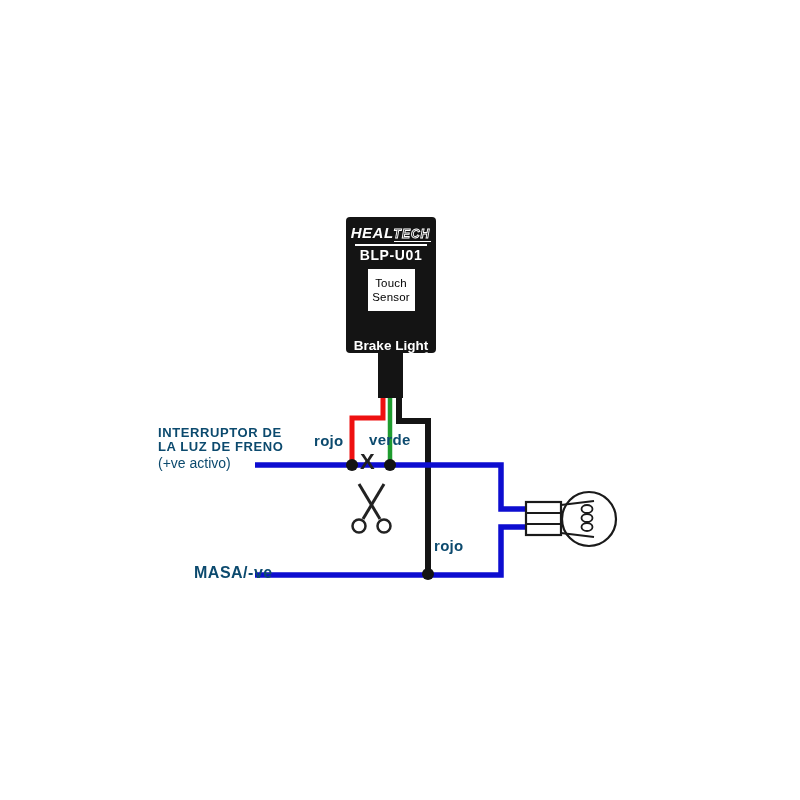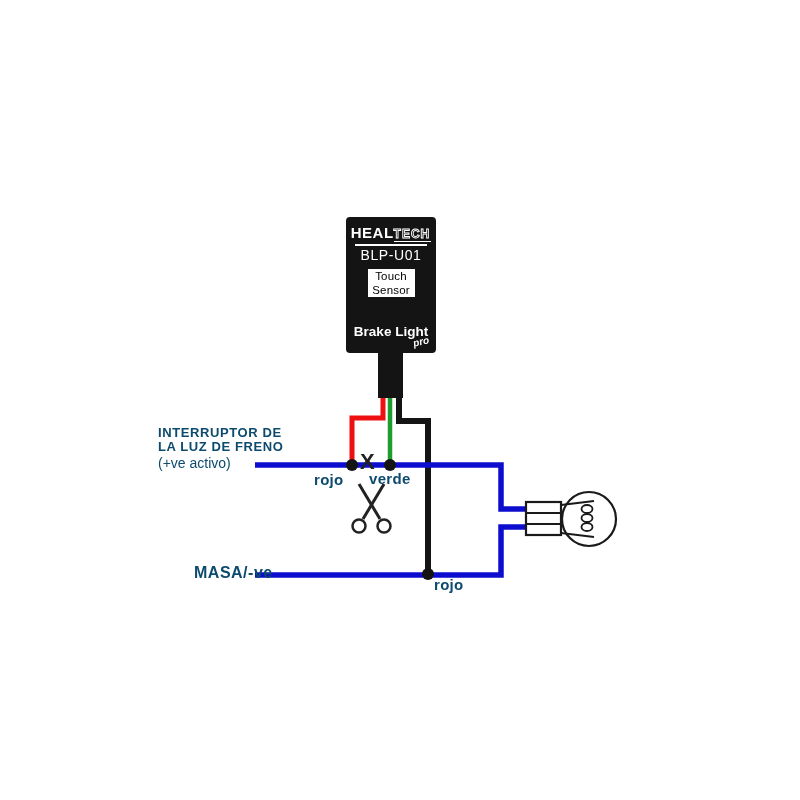--- a/index.html
+++ b/index.html
@@ -3,38 +3,38 @@
 <meta charset="utf-8">
 <style>
   html,body{margin:0;padding:0;background:#fff;}
   #canvas{position:relative;width:800px;height:800px;background:#ffffff;overflow:hidden;
           font-family:"Liberation Sans", sans-serif;}
   #wiring{position:absolute;left:0;top:0;z-index:1;}
   
   .device{position:absolute;left:346px;top:217px;width:90px;height:136px;background:#141414;
           border-radius:4px;z-index:2;color:#fff;text-align:center;box-sizing:border-box;padding-top:8px;}
   .stub{position:absolute;left:378px;top:350px;width:25px;height:48px;background:#141414;z-index:2;}
-  .logo{font-weight:bold;white-space:nowrap;line-height:16px;}
+  .logo{font-style:italic;font-weight:bold;white-space:nowrap;line-height:16px;}
   .logo .heal{font-size:15px;letter-spacing:0.5px;}
   .logo .tech{font-size:12px;letter-spacing:1px;color:transparent;-webkit-text-stroke:0.9px #fff;
               border-bottom:1px solid #fff;padding:0 1px 0 0;}
   .logo-rule{width:72px;height:2px;background:#fff;margin:2px auto 2px;}
-  .model{font-size:14px;font-weight:normal;letter-spacing:0.6px;line-height:15px;}
-  .sensorbox{width:47px;height:28px;background:#fff;color:#000;margin:6px auto 0;
+  .model{font-size:14px;font-weight:bold;letter-spacing:0.6px;line-height:15px;}
+  .sensorbox{width:47px;height:42px;background:#fff;color:#000;margin:6px auto 0;
              display:flex;flex-direction:column;align-items:center;justify-content:center;
              font-size:11.5px;line-height:14px;letter-spacing:0.2px;}
   .product{margin-top:27px;font-size:13.5px;font-weight:bold;position:relative;white-space:nowrap;}
   .product .pro{position:absolute;font-size:10px;font-style:italic;right:7px;bottom:-8px;
                 transform:rotate(-14deg);}
   
   .lbl{position:absolute;z-index:3;color:#0c4a6e;white-space:nowrap;}
   .switch-label{left:158px;top:426px;width:145px;font-size:13px;font-weight:bold;
                 line-height:14px;letter-spacing:0.6px;}
   .switch-label .act{font-size:14px;font-weight:normal;letter-spacing:0;margin-top:2px;}
-  .wirelabel{font-size:15px;font-weight:bold;letter-spacing:0.3px;margin-top:39px;}
+  .wirelabel{font-size:15px;font-weight:bold;letter-spacing:0.3px;}
   .rojo{left:314px;top:432px;}
   .verde{left:369px;top:431px;}
   .negro{left:434px;top:537px;}
   .masa{left:158px;top:564px;font-size:16px;font-weight:bold;letter-spacing:0.5px;margin-left:36px;}
   .luzfreno{left:526px;top:451px;width:96px;text-align:center;font-size:15px;font-weight:bold;
             line-height:15.5px;letter-spacing:0.5px;}
   .bulbtext{left:512px;top:545px;width:128px;text-align:center;font-size:14px;font-style:italic;
             line-height:15.5px;}
   .xmark{left:360px;top:449px;font-size:22px;font-weight:bold;color:#222;}
 </style>

